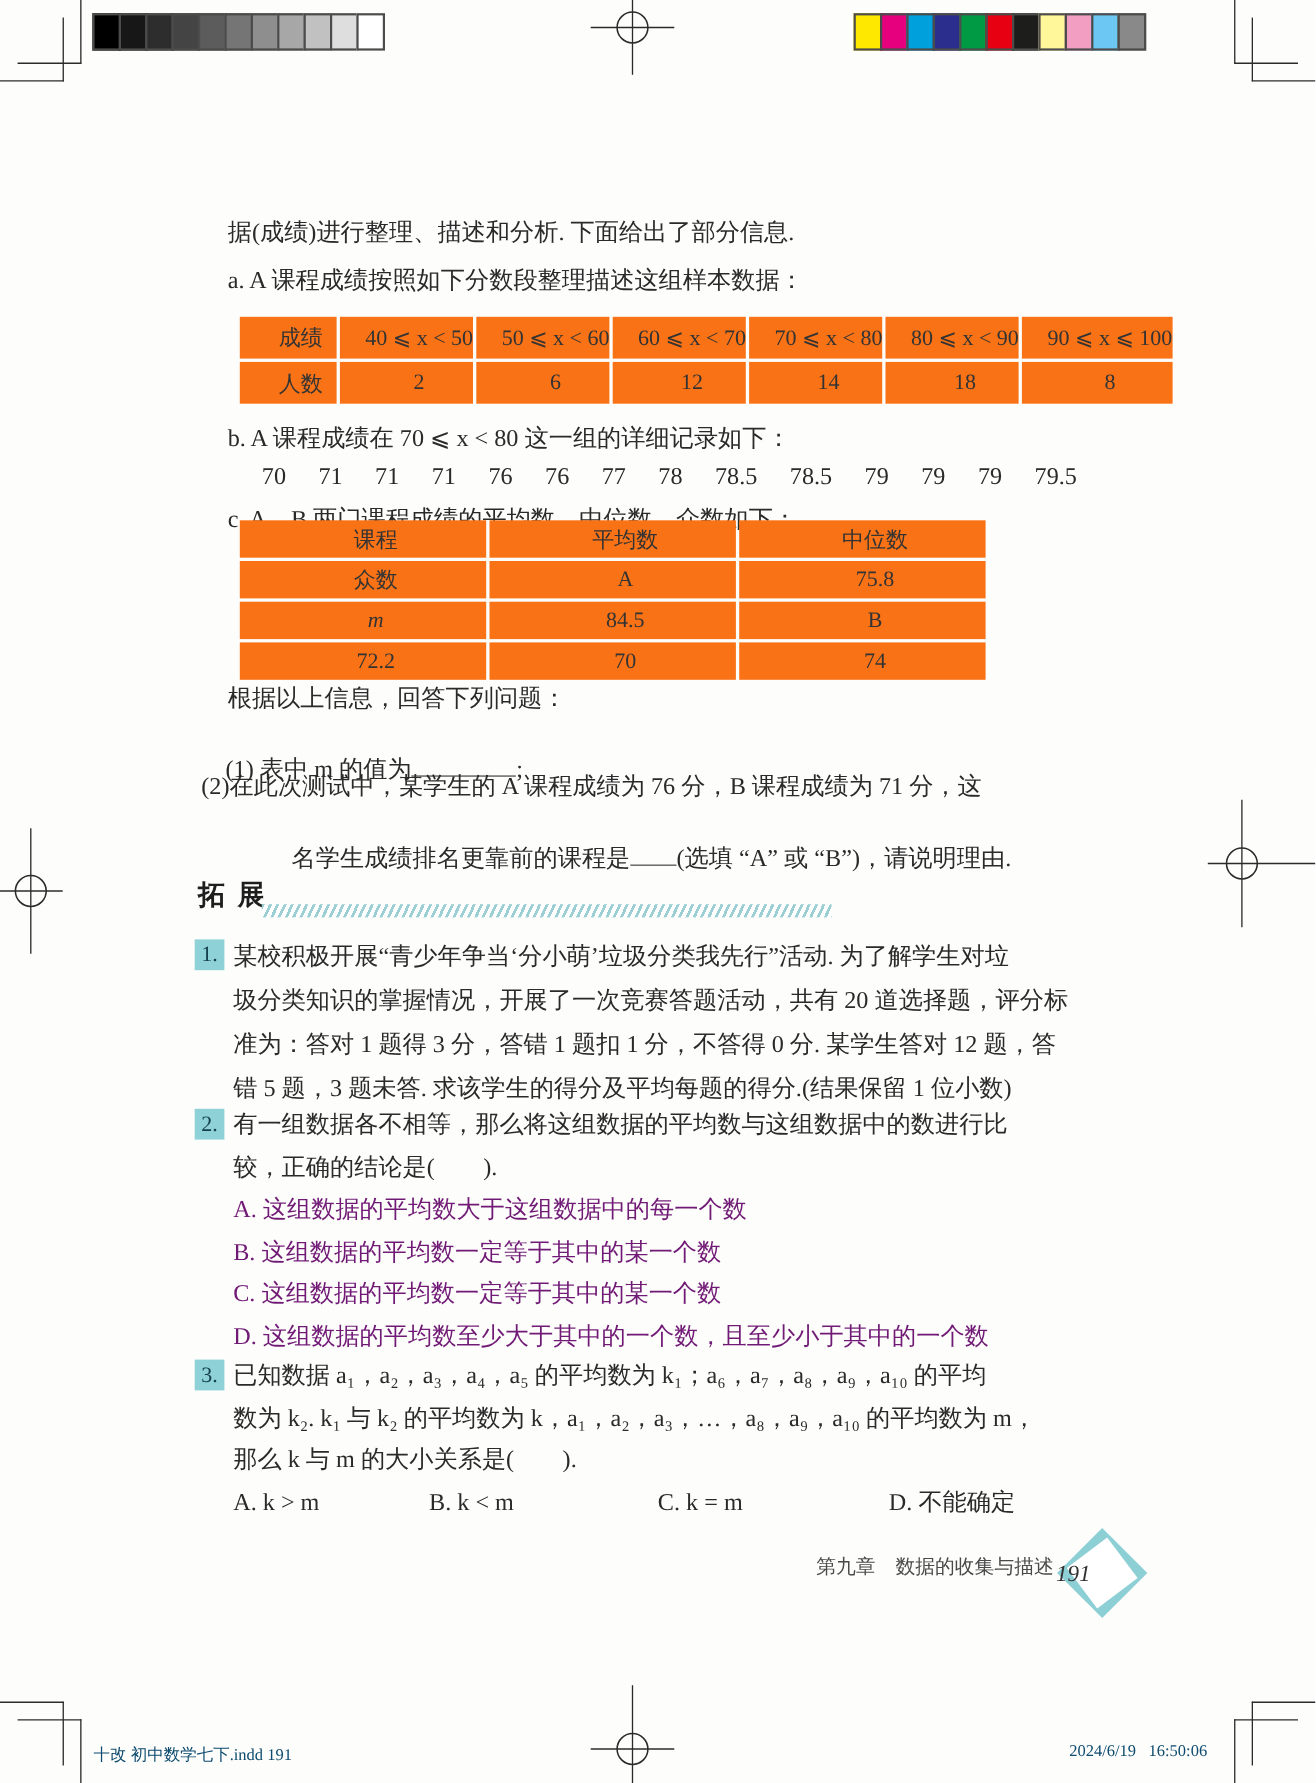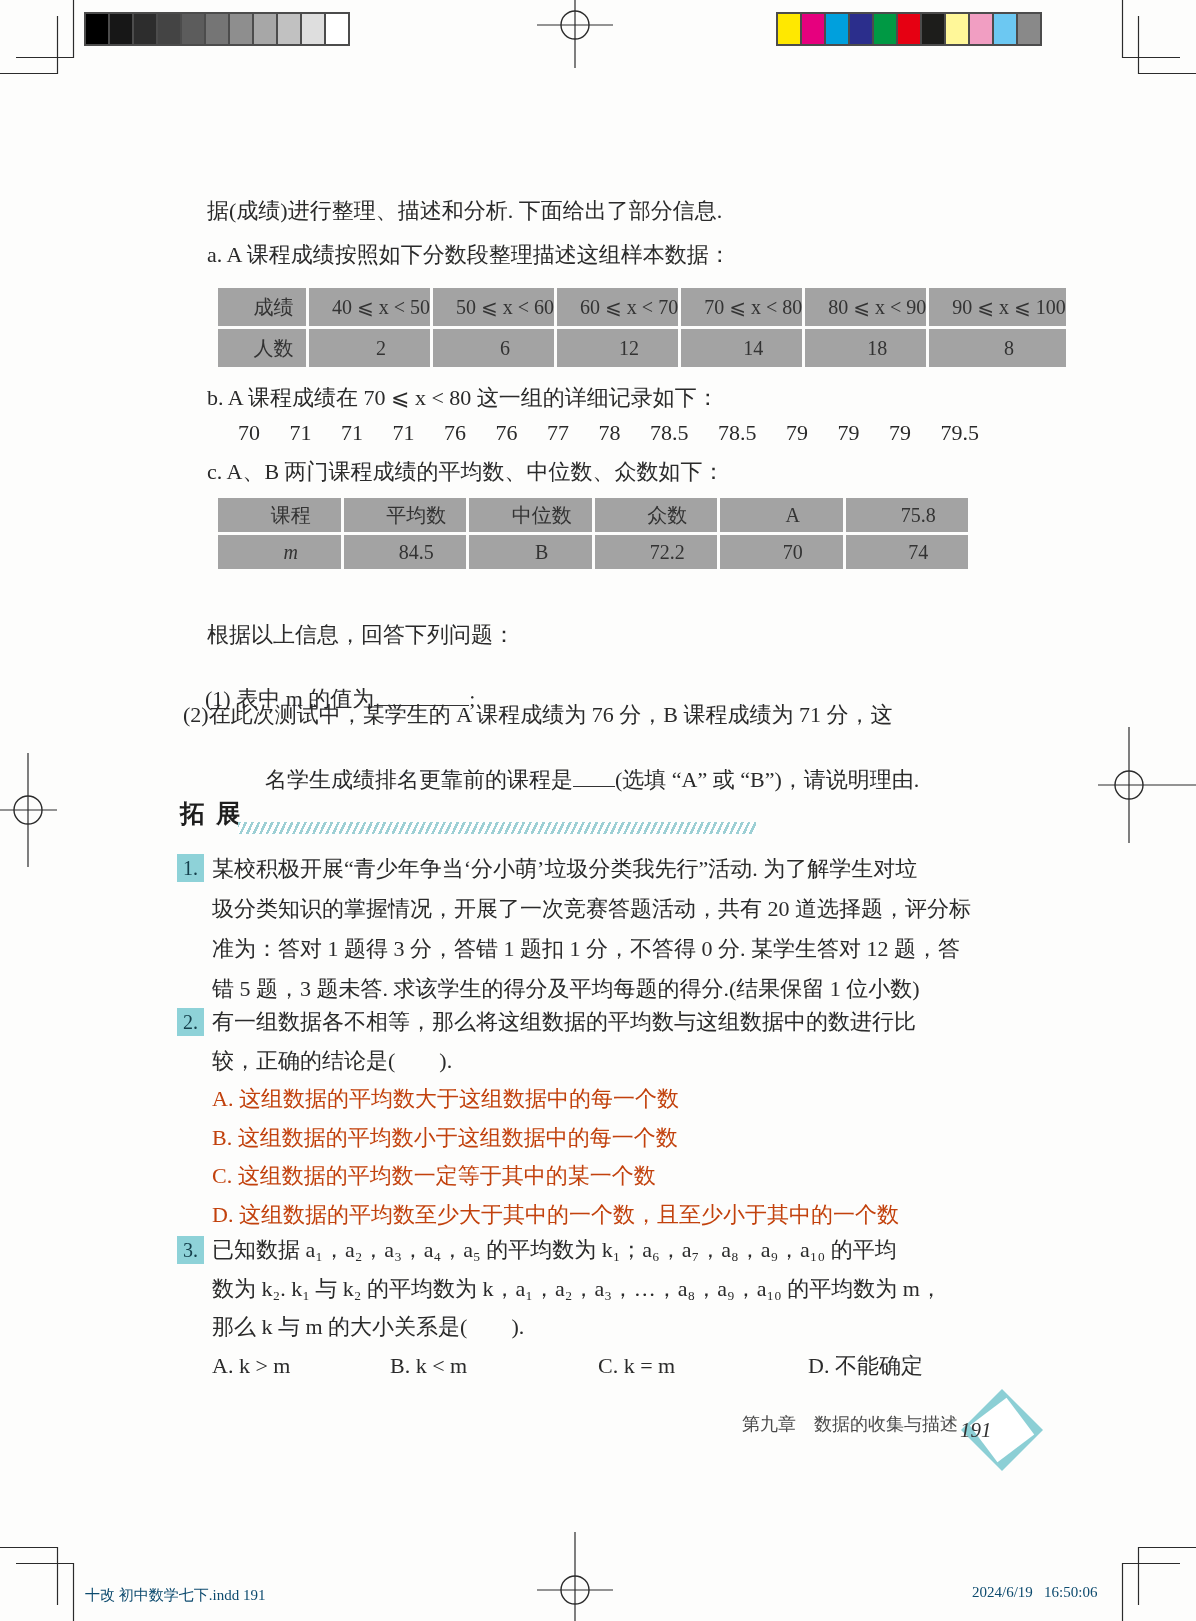--- a/index.html
+++ b/index.html
@@ -20,41 +20,41 @@
   .marks circle{stroke:#2b2b2b;stroke-width:1.4;fill:none;}
   
   .textline{position:absolute;font-size:22px;white-space:pre;color:#2a2a2a;}
   .record{word-spacing:24px;}
   .blank{display:inline-block;border-bottom:1.5px solid #333;height:21px;vertical-align:baseline;}
   .blank-wide{width:95px;}
   .blank-small{width:42px;}
   
   .gtable{position:absolute;display:grid;gap:3px;}
   .gtable .cell{
-    background:#a3a3a3;display:flex;align-items:center;justify-content:center;
+    background:#f97316;display:flex;align-items:center;justify-content:center;
     font-size:20px;color:#333333;white-space:pre;padding-left:23px;
   }
   .cell-italic{font-style:italic;}
   #table1{left:218px;top:288px;width:794px;grid-template-columns:88px repeat(6,1fr);grid-auto-rows:38px;}
-  #table2{left:218px;top:498px;width:750px;grid-template-columns:repeat(6,1fr);grid-auto-rows:34px;}
+  #table2{left:218px;top:473px;width:678px;grid-template-columns:repeat(3,1fr);grid-auto-rows:34px;}
   
   .ext-title{font-family:"Liberation Sans","DejaVu Sans",sans-serif;font-weight:bold;font-size:25px;color:#1e1e1e;letter-spacing:2px;}
   .hatch{
     left:238px;top:822px;width:518px;height:12px;
     background:repeating-linear-gradient(115deg,#9ccfd4 0 2.5px,#ffffff 2.5px 6px);
   }
   .prob{position:absolute;left:177px;width:870px;}
   .pnum{
     position:absolute;left:0;top:5px;width:27px;height:28px;
     background:#8ed2d8;color:#15404c;text-align:center;
     font-size:20px;line-height:28px;
   }
   .ptext{margin-left:35px;font-size:22px;line-height:40px;white-space:pre-line;color:#2a2a2a;}
   .ptext-tight{line-height:38.5px;}
-  .opt{margin-left:35px;font-size:22px;line-height:38.5px;white-space:pre;color:#c2410c;}
+  .opt{margin-left:35px;font-size:22px;line-height:38.5px;white-space:pre;color:#701a75;}
   .optrow{margin-left:35px;display:flex;font-size:22px;line-height:38.5px;white-space:pre;color:#2a2a2a;}
   .optrow .o1{width:178px;} .optrow .o2{width:208px;} .optrow .o3{width:210px;}
   
   .chapter{
     position:absolute;left:690px;top:1412px;width:268px;text-align:right;
     font-family:"Liberation Sans","DejaVu Sans",sans-serif;font-size:18px;color:#4a4a4a;white-space:pre;
   }
   .pagemark{position:absolute;left:960px;top:1388px;width:84px;height:84px;}
   .pagemark .teal{position:absolute;left:13px;top:13px;width:58px;height:58px;background:#8ccfd5;transform:rotate(45deg);}
   .pagemark .white{position:absolute;left:19px;top:19px;width:46px;height:46px;background:#ffffff;transform:rotate(53deg);}
@@ -191,21 +191,21 @@
 圾分类知识的掌握情况，开展了一次竞赛答题活动，共有 20 道选择题，评分标
 准为：答对 1 题得 3 分，答错 1 题扣 1 分，不答得 0 分. 某学生答对 12 题，答
 错 5 题，3 题未答. 求该学生的得分及平均每题的得分.(结果保留 1 位小数)</div>
   </div>
 
   <div class="prob" style="top:1003px;">
     <span class="pnum">2.</span>
     <div class="ptext ptext-tight">有一组数据各不相等，那么将这组数据的平均数与这组数据中的数进行比
 较，正确的结论是(　　).</div>
     <div class="opt">A. 这组数据的平均数大于这组数据中的每一个数</div>
-    <div class="opt">B. 这组数据的平均数小于这组数据中的每一个数</div>
+    <div class="opt">B. 这组数据的平均数一定等于其中的某一个数</div>
     <div class="opt">C. 这组数据的平均数一定等于其中的某一个数</div>
     <div class="opt">D. 这组数据的平均数至少大于其中的一个数，且至少小于其中的一个数</div>
   </div>
 
   <div class="prob" style="top:1231px;">
     <span class="pnum">3.</span>
     <div class="ptext ptext-tight">已知数据 a₁，a₂，a₃，a₄，a₅ 的平均数为 k₁；a₆，a₇，a₈，a₉，a₁₀ 的平均
 数为 k₂. k₁ 与 k₂ 的平均数为 k，a₁，a₂，a₃，…，a₈，a₉，a₁₀ 的平均数为 m，
 那么 k 与 m 的大小关系是(　　).</div>
     <div class="optrow">

